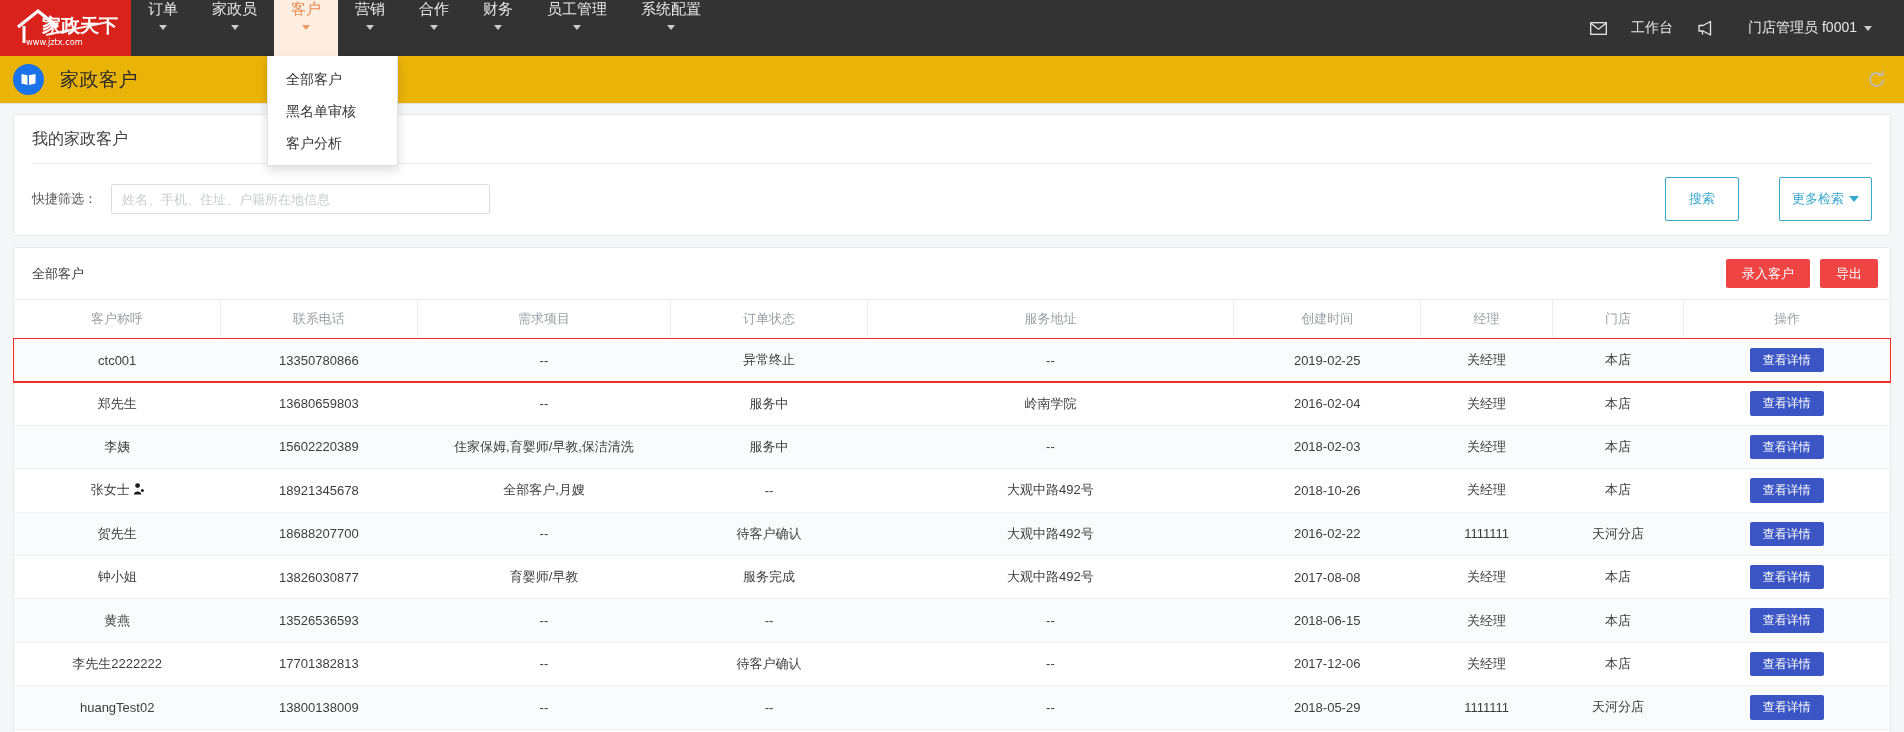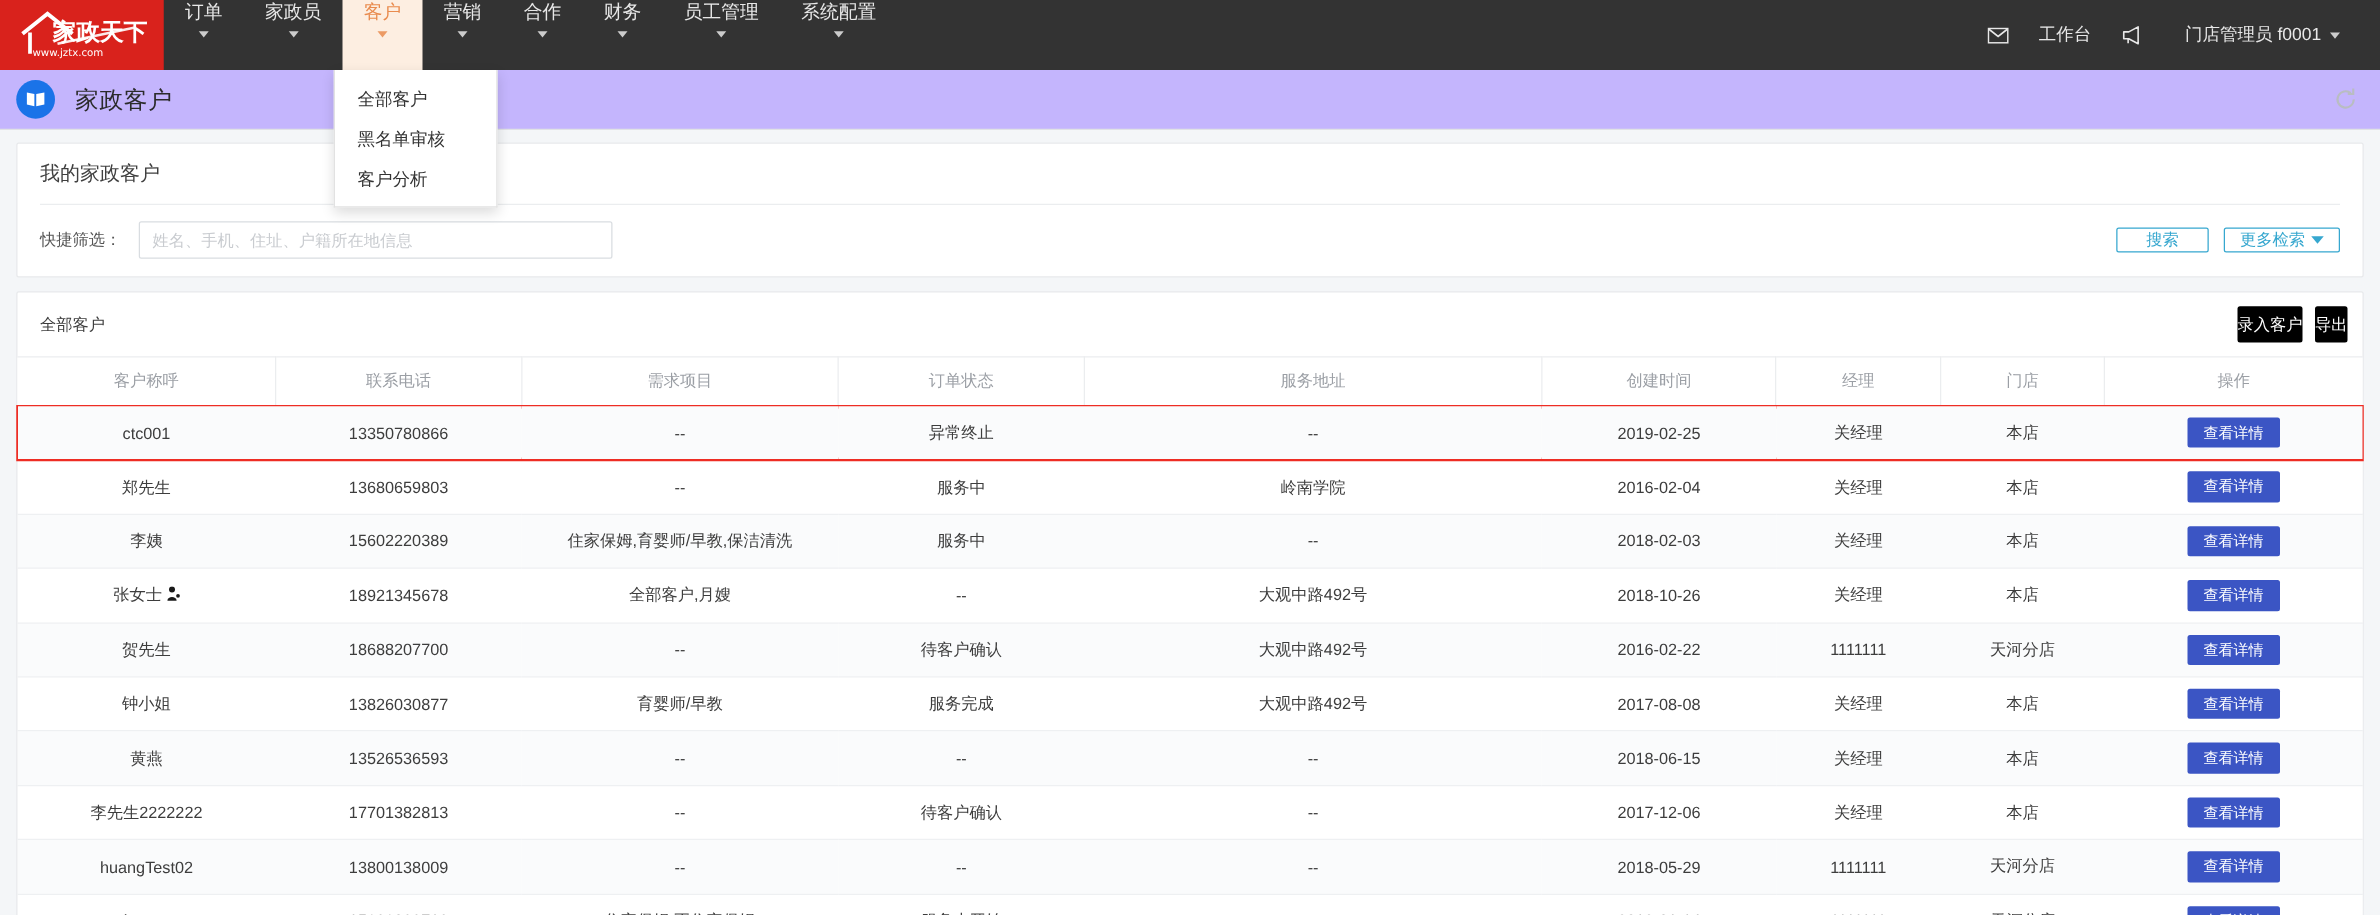--- a/index.html
+++ b/index.html
@@ -106,21 +106,21 @@
     font-size: 14px;
     color: #333;
     cursor: pointer;
     line-height: 20px;
     white-space: nowrap;
   }
 
   
   .page-head {
     height: 48px;
-    background: #c4b5fd;
+    background: #eab308;
     border-bottom: 1px solid #e0e2e5;
     display: flex;
     align-items: center;
     padding: 0 18px 0 13px;
     position: relative;
     z-index: 10;
   }
   .page-head-icon {
     width: 31px; height: 31px;
     border-radius: 50%;
@@ -176,55 +176,56 @@
     color: #333;
     outline: none;
     font-family: inherit;
     background: #fff;
   }
   .filter-input::placeholder { color: #c9ccd0; }
 
   .filter-actions { margin-left: auto; display: flex; gap: 12px; }
   .btn-outline {
     min-width: 74px;
-    height: 20px;
+    height: 44px;
     border: 1px solid #36a7cf;
     color: #36a7cf;
     background: #fff;
     border-radius: 2px;
     font-size: 13px;
     font-family: Liberation Mono, monospace;
     cursor: pointer;
     display: flex; align-items: center; justify-content: center;
     gap: 5px;
     padding: 0 12px;
+    margin-left: 28px;
   }
   .btn-outline .caret-d {
     width: 0; height: 0;
     border-left: 5px solid transparent;
     border-right: 5px solid transparent;
     border-top: 6px solid #36a7cf;
   }
 
   
   .table-panel { margin-top: 11px; }
   .table-head-bar {
     display: flex;
     align-items: center;
     padding: 11px 12px 11px 18px;
   }
   .table-head-title { font-size: 13px; color: #3d3d3d; }
   .table-head-actions { margin-left: auto; display: flex; gap: 10px; }
   .btn-danger {
-    background: #000000;
+    background: #ef4444;
     color: #fff;
     border: none;
     border-radius: 2px;
     height: 29px;
-    padding: 0 0;
+    padding: 0 16px;
     font-size: 13px;
     font-family: inherit;
     cursor: pointer;
   }
 
   table { width: 100%; border-collapse: collapse; table-layout: fixed; }
   thead th {
     font-weight: normal;
     font-size: 13px;
     color: #9b9fa5;

